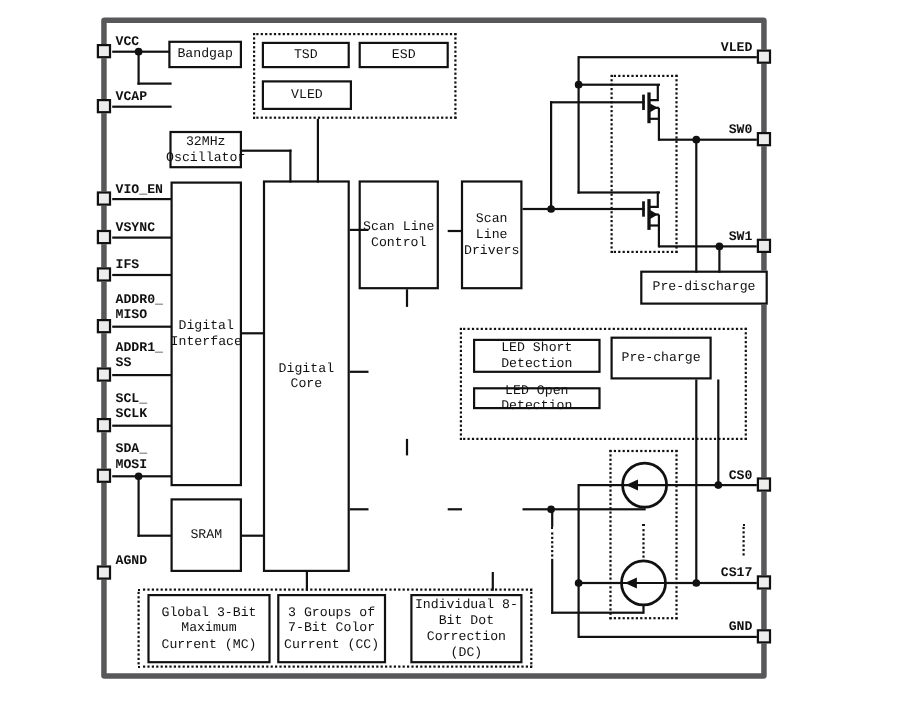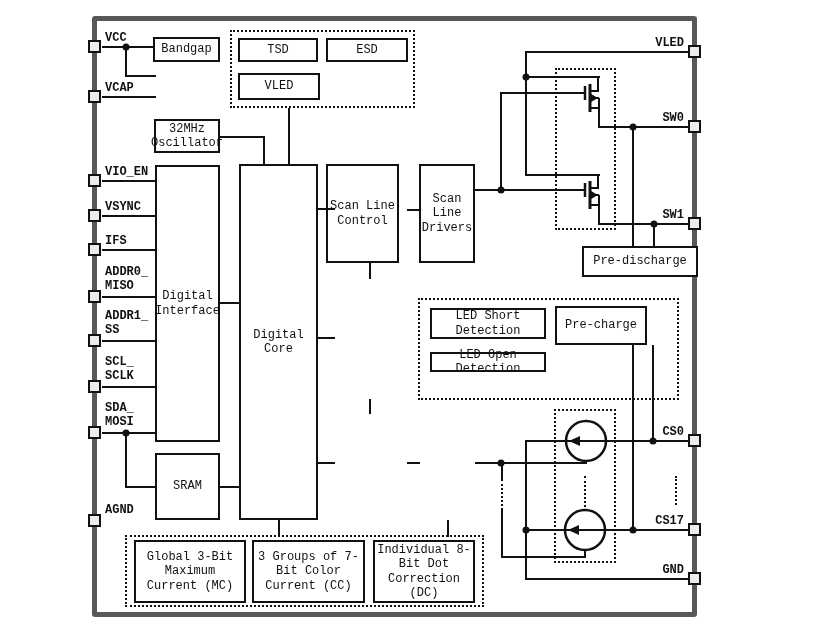--- a/index.html
+++ b/index.html
@@ -37,21 +37,21 @@
   <div class="box" style="left:137px;top:165px;width:65px;height:277px">Digital Interface</div>
   <div class="box" style="left:221px;top:164px;width:79px;height:356px">Digital Core</div>
   <div class="box" style="left:137px;top:453px;width:65px;height:67px">SRAM</div>
   <div class="box" style="left:308px;top:164px;width:73px;height:99px">Scan Line Control</div>
   <div class="box" style="left:401px;top:164px;width:56px;height:99px">Scan Line Drivers</div>
   <div class="box" style="left:564px;top:246px;width:116px;height:31px">Pre-discharge</div>
   <div class="box" style="left:412px;top:308px;width:116px;height:31px">LED Short Detection</div>
   <div class="box" style="left:537px;top:306px;width:92px;height:39px">Pre-charge</div>
   <div class="box" style="left:412px;top:352px;width:116px;height:20px">LED Open Detection</div>
   <div class="box" style="left:116px;top:540px;width:112px;height:63px">Global 3-Bit Maximum Current (MC)</div>
-  <div class="box" style="left:234px;top:540px;width:113px;height:63px">3 Groups of 7-Bit Color Current (CC)</div>
+  <div class="box" style="left:234px;top:540px;width:99px;height:63px">3 Groups of 7-Bit Color Current (CC)</div>
   <div class="box" style="left:355px;top:540px;width:102px;height:63px">Individual 8-Bit Dot Correction (DC)</div>
 
   <div class="dbox" style="left:212px;top:30px;width:185px;height:78px"></div>
   <div class="dbox" style="left:537px;top:68px;width:61px;height:162px"></div>
   <div class="dbox" style="left:400px;top:298px;width:261px;height:102px"></div>
   <div class="dbox" style="left:536px;top:409px;width:62px;height:154px"></div>
   <div class="dbox" style="left:107px;top:535px;width:359px;height:72px"></div>
 
   <i class="hl" style="left:84px;top:46px;width:52px"></i>
   <i class="hl" style="left:107px;top:75px;width:31px"></i>

